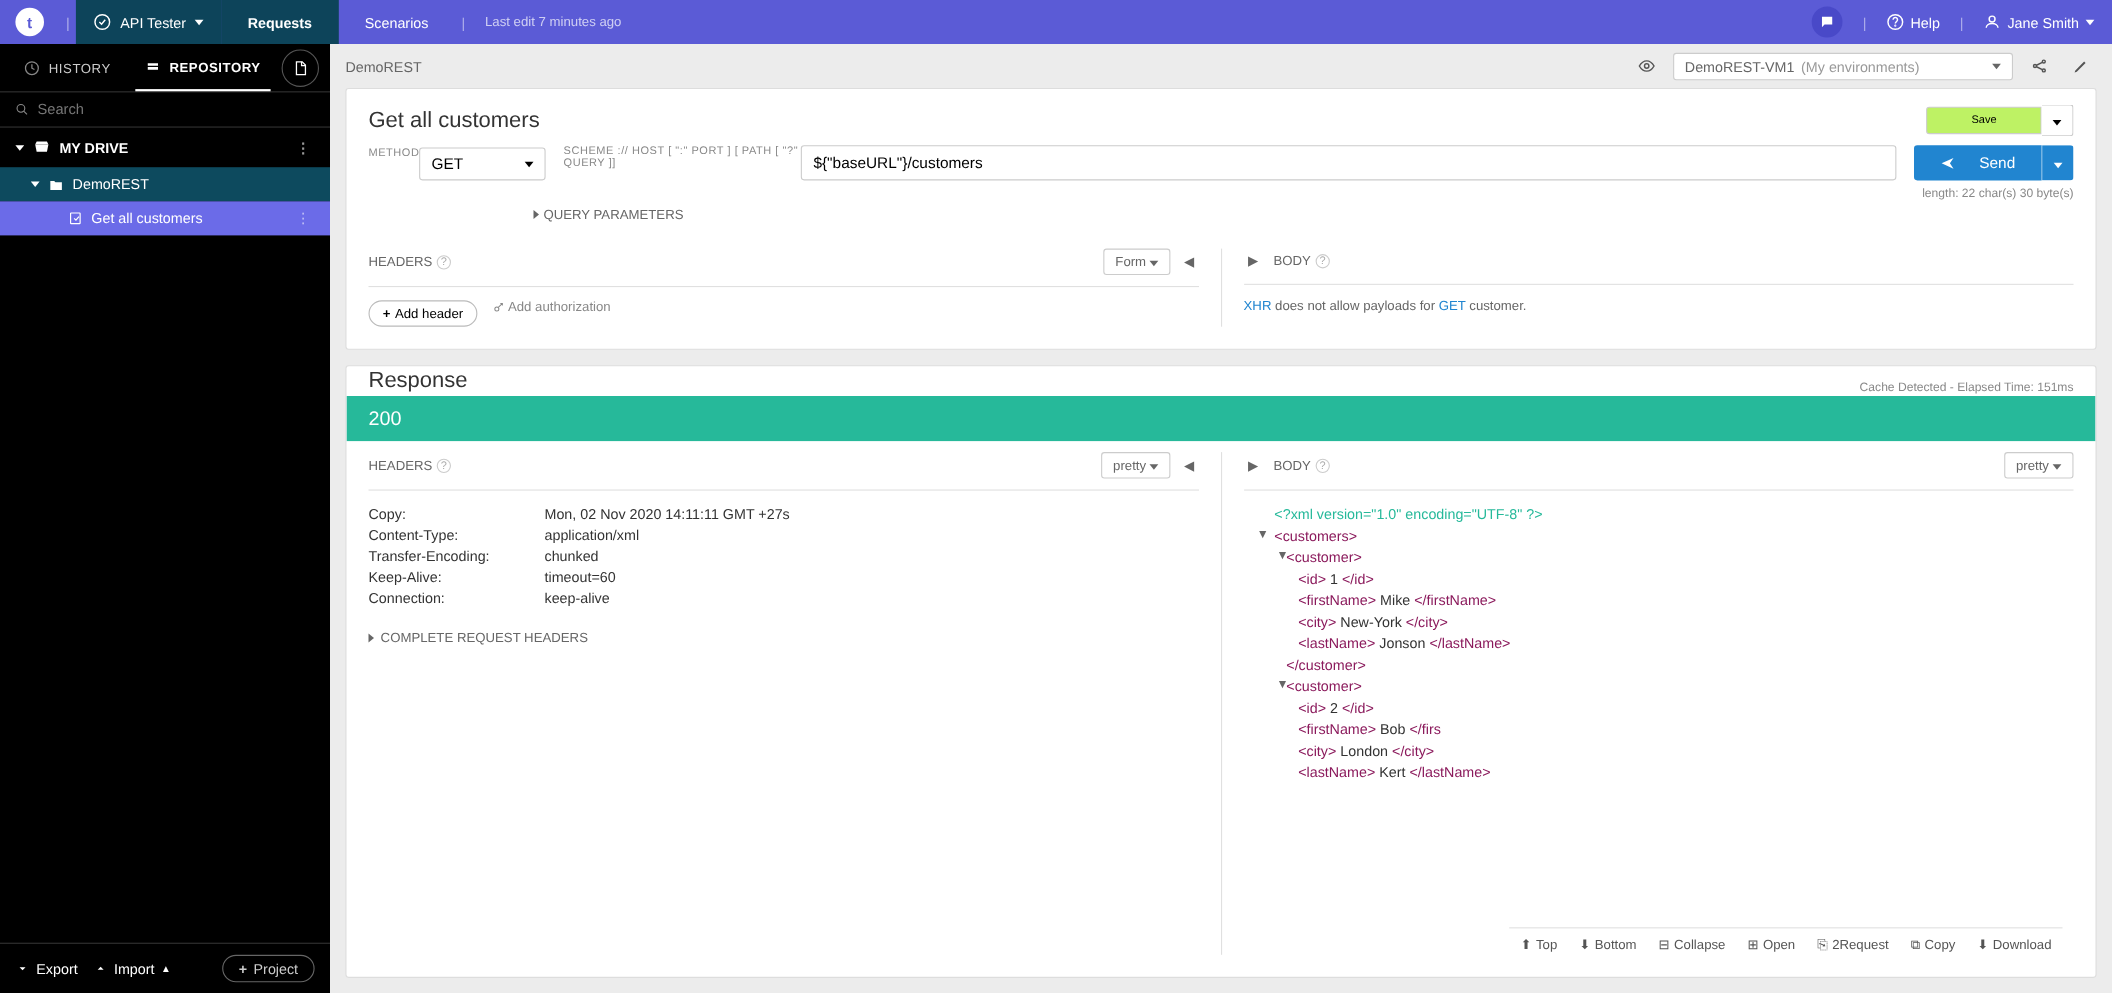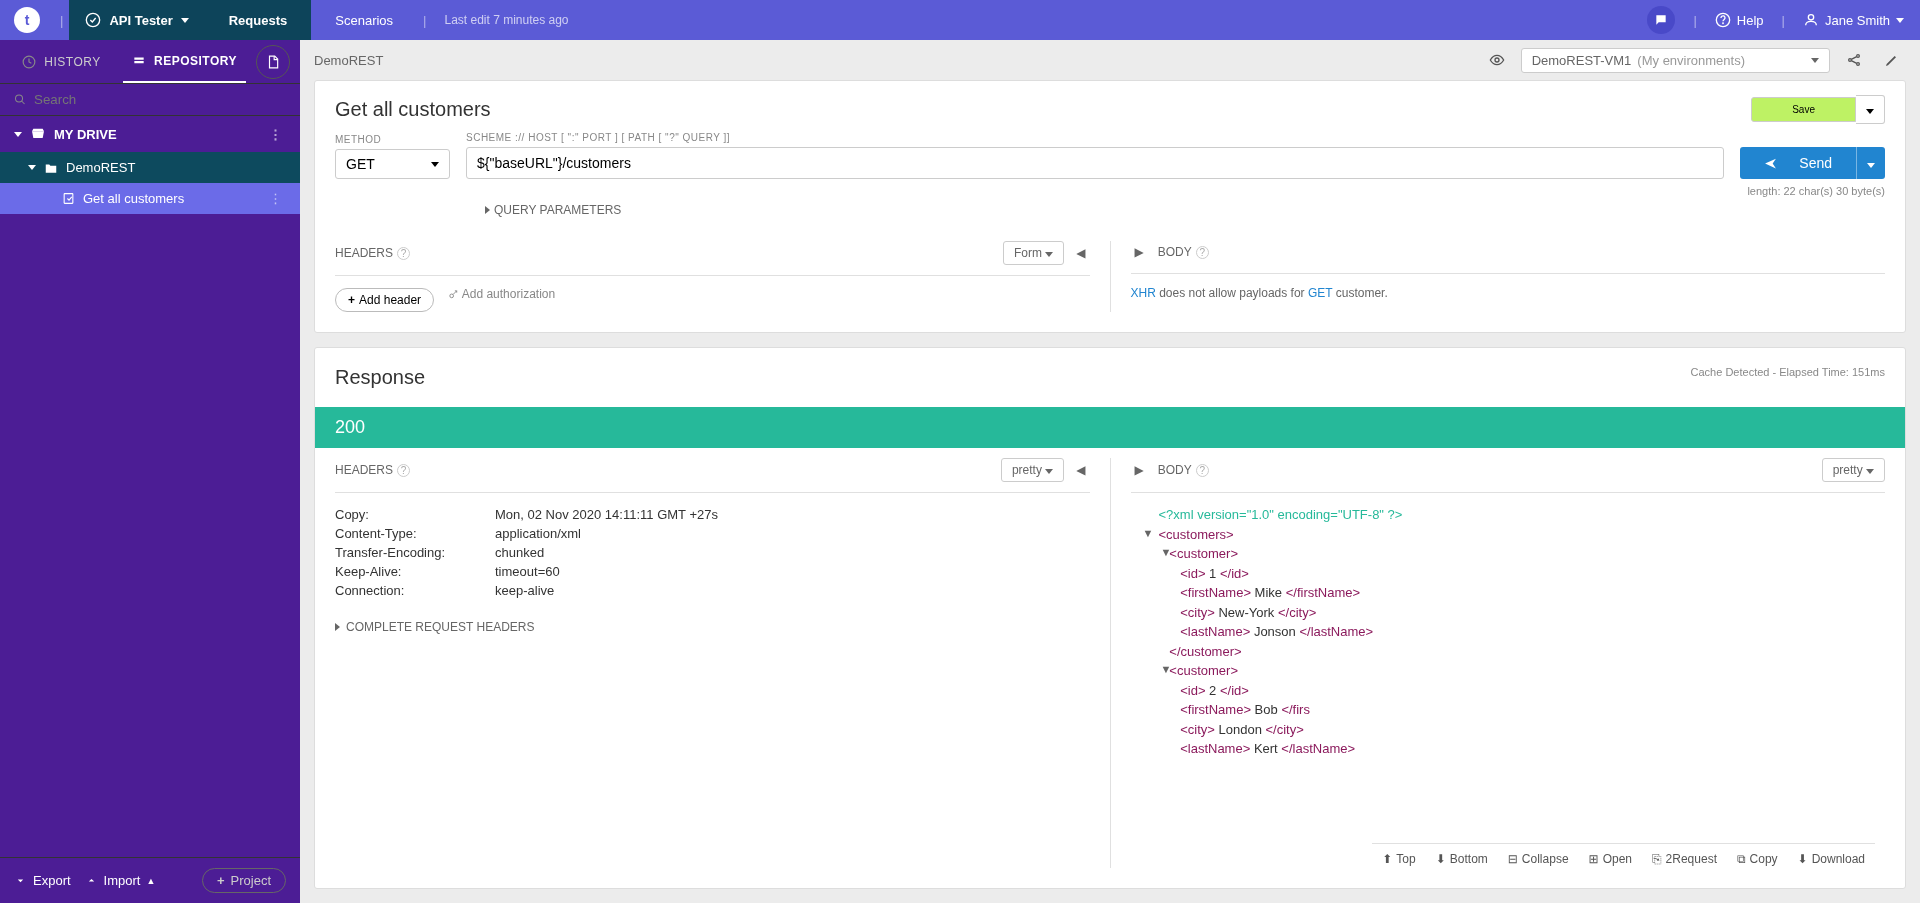--- a/index.html
+++ b/index.html
@@ -4,33 +4,33 @@
 <style>
 * { box-sizing: border-box; margin: 0; padding: 0; font-family: -apple-system, BlinkMacSystemFont, "Segoe UI", Arial, sans-serif; }
 body { background: #f0f0f0; overflow: hidden; }
 .app { display: flex; flex-direction: column; height: 903px; width: 1920px; }
 
 
 .top-bar { background: #5B5BD6; color: #fff; height: 40px; display: flex; align-items: center; padding: 0; font-size: 13px; }
 .top-left { display: flex; align-items: center; height: 100%; }
 .logo-circle { width: 26px; height: 26px; border-radius: 50%; background: #fff; color: #5B5BD6; display: flex; align-items: center; justify-content: center; font-weight: bold; margin: 0 14px; font-size: 14px; }
 .top-divider { color: rgba(255,255,255,0.5); margin: 0 6px; }
-.api-tester-dd { background: #0d445a; height: 100%; display: flex; align-items: center; padding: 0 16px; gap: 8px; font-weight: 700; }
+.api-tester-dd { background: #0d445a; height: 100%; display: flex; align-items: center; padding: 0 16px; gap: 8px; font-weight: 400; }
 .tab-active { background: #0d445a; height: 100%; display: flex; align-items: center; padding: 0 24px; font-weight: 600; }
 .tab-inactive { height: 100%; display: flex; align-items: center; padding: 0 24px; color: #fff; }
 .last-edit { color: rgba(255,255,255,0.7); margin-left: 12px; font-size: 12px; }
 .top-right { margin-left: auto; display: flex; align-items: center; gap: 12px; padding-right: 16px; }
 .top-icon { display: inline-flex; align-items: center; gap: 6px; cursor: pointer; }
 .feedback-circle { width: 28px; height: 28px; border-radius: 50%; background: #4949c8; display: flex; align-items: center; justify-content: center; }
 
 
 .main { display: flex; flex: 1; overflow: hidden; }
 
 
-.sidebar { width: 300px; background: #4c1d95; color: #ccc; display: flex; flex-direction: column; }
+.sidebar { width: 300px; background: #000000; color: #ccc; display: flex; flex-direction: column; }
 .sidebar-tabs { display: flex; height: 44px; align-items: center; border-bottom: 1px solid #333; }
 .sidebar-tab { flex: 1; display: flex; align-items: center; justify-content: center; gap: 8px; font-size: 12px; letter-spacing: 0.5px; cursor: pointer; }
 .sidebar-tab.active { color: #fff; font-weight: 600; border-bottom: 2px solid #fff; height: 100%; }
 .sidebar-tab-text { text-transform: uppercase; }
 .new-doc-btn { width: 34px; height: 34px; border: 1px solid #555; border-radius: 50%; display: flex; align-items: center; justify-content: center; margin: 0 10px; cursor: pointer; }
 .search-bar { display: flex; align-items: center; padding: 8px 14px; border-bottom: 1px solid #333; gap: 8px; font-size: 13px; color: #888; }
 .tree { flex: 1; font-size: 13px; }
 .tree-root { display: flex; align-items: center; padding: 10px 14px; gap: 8px; font-weight: 600; color: #fff; }
 .tree-project { display: flex; align-items: center; padding: 8px 14px 8px 28px; gap: 8px; background: #0d4a5e; color: #fff; position: relative; }
 .tree-item { display: flex; align-items: center; padding: 8px 14px 8px 62px; gap: 8px; background: #6b6be8; color: #fff; position: relative; }
@@ -46,21 +46,21 @@
 .env-dropdown { background: #fff; border: 1px solid #ccc; border-radius: 3px; padding: 4px 10px; display: flex; align-items: center; gap: 6px; font-size: 13px; }
 .env-icon-btn { padding: 6px; cursor: pointer; }
 
 .panel { background: #fff; margin: 0 14px 14px 14px; border: 1px solid #ddd; border-radius: 3px; }
 .panel-header { padding: 14px 20px 8px 20px; display: flex; align-items: center; }
 .panel-title { font-size: 20px; color: #333; }
 .save-btn { margin-left: auto; border: 1px solid #ccc; background: #bef264; padding: 6px 40px; border-radius: 3px; cursor: pointer; font-size: 10px; }
 .save-dd { border: 1px solid #ccc; border-left: none; background: #fff; padding: 6px 10px; border-radius: 0 3px 3px 0; cursor: pointer; }
 
 .request-row { display: flex; padding: 0 20px 6px 20px; gap: 16px; align-items: flex-end; }
-.form-group { display: flex; flex-direction: column; }
+.form-group { display: flex; }
 .form-label { font-size: 10px; color: #888; letter-spacing: 0.5px; margin-bottom: 4px; text-transform: uppercase; }
 .method-select { border: 1px solid #ccc; padding: 6px 10px; width: 115px; display: flex; justify-content: space-between; align-items: center; font-size: 14px; border-radius: 3px; }
 .url-group { flex: 1; }
 .url-input { border: 1px solid #ccc; padding: 7px 10px; width: 100%; font-size: 14px; border-radius: 3px; }
 .send-btn { background: #2185d0; color: #fff; border: none; padding: 8px 24px; border-radius: 3px 0 0 3px; cursor: pointer; display: flex; align-items: center; gap: 22px; font-size: 14px; }
 .send-dd { background: #2185d0; color: #fff; border: none; border-left: 1px solid rgba(255,255,255,0.4); padding: 8px 10px; border-radius: 0 3px 3px 0; cursor: pointer; }
 .send-group { display: flex; }
 .url-meta { text-align: right; padding: 0 20px; font-size: 11px; color: #888; }
 .query-params { padding: 6px 20px 14px 170px; font-size: 12px; color: #666; display: flex; align-items: center; gap: 4px; }
 
@@ -72,21 +72,21 @@
 .col-header .help-icon { font-size: 10px; margin-left: 4px; color: #aaa; border: 1px solid #ccc; border-radius: 50%; width: 13px; height: 13px; display: inline-flex; align-items: center; justify-content: center; }
 .col-header-right { margin-left: auto; display: flex; align-items: center; gap: 8px; }
 .form-dd { border: 1px solid #ccc; padding: 4px 10px; border-radius: 3px; font-size: 12px; cursor: pointer; }
 .chevron-btn { cursor: pointer; padding: 4px; color: #666; }
 .add-header-btn { border: 1px solid #bbb; border-radius: 16px; padding: 4px 12px; font-size: 12px; cursor: pointer; display: inline-flex; align-items: center; gap: 4px; margin-top: 12px; }
 .add-auth-link { color: #888; font-size: 12px; margin-left: 14px; cursor: pointer; }
 .body-msg { font-size: 12px; color: #666; padding-top: 12px; }
 .body-msg .link { color: #2185d0; }
 
 
-.response-header { padding: 18px 20px; display: flex; align-items: flex-start; }
+.response-header { padding: 2px 20px; display: flex; align-items: flex-end; }
 .response-title { font-size: 20px; color: #333; }
 .response-meta { margin-left: auto; font-size: 11px; color: #888; }
 .status-bar { background: #26b99a; color: #fff; padding: 10px 20px; font-size: 18px; font-weight: 400; }
 
 .resp-headers-table { padding-top: 12px; font-family: Consolas, monospace; font-size: 13px; color: #333; }
 .resp-headers-table .row { display: flex; padding: 2px 0; }
 .resp-headers-table .key { width: 160px; color: #333; }
 .resp-headers-table .val { color: #333; }
 .complete-req { padding-top: 20px; font-size: 12px; color: #666; cursor: pointer; }
 

